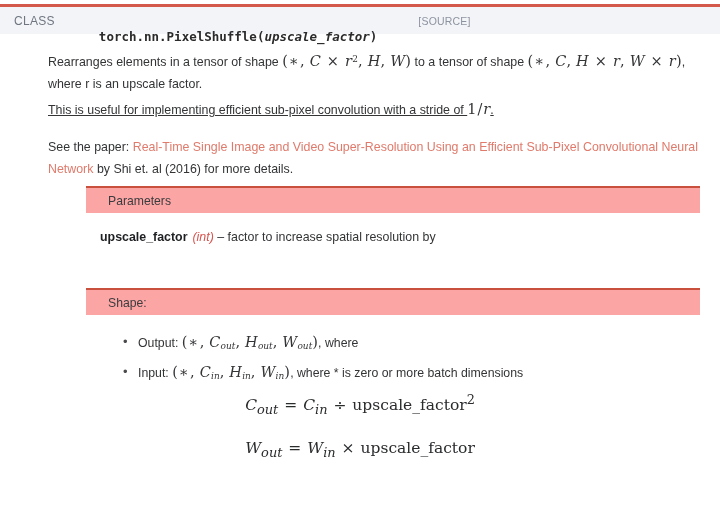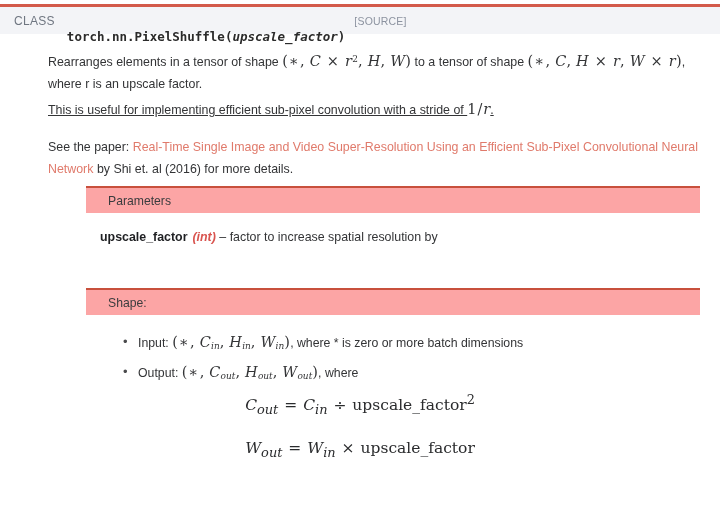--- a/index.html
+++ b/index.html
@@ -22,20 +22,21 @@
     left: 0;
     top: 4px;
     width: 720px;
     height: 30px;
     background: #f3f4f7;
     border-top: 3px solid #d35a4a;
     box-sizing: border-box;
     display: flex;
     align-items: center;
     padding-left: 14px;
+    gap: 32px;
   }
   .sig-class-kw {
     font-size: 12px;
     color: #6f7681;
     letter-spacing: .3px;
     margin-right: 12px;
   }
   .sig-code {
     font-family: "DejaVu Sans Mono", "Liberation Mono", monospace;
     font-size: 12.5px;
@@ -127,21 +128,20 @@
     line-height: 21px;
     color: #333436;
   }
   .param-name {
     font-weight: bold;
     color: #1f2023;
   }
   .param-type {
     color: #d9544f;
     font-style: italic;
-    font-weight: bold;
   }
 
   
   ul.shape-list {
     margin: 0;
     padding: 0 0 0 38px;
     list-style: none;
   }
   ul.shape-list li {
     position: relative;
@@ -205,24 +205,24 @@
   </div>
 </div>
 
 <div class="section" style="top:280px;margin-top:8px;">
   <div class="sec-banner">
     <span>Shape:</span>
   </div>
   <div class="sec-body">
     <ul class="shape-list">
       <li>
-        <span>Input: </span><span class="m">(<span class="op">∗</span>, <i>C</i><sub>in</sub>, <i>H</i><sub>in</sub>, <i>W</i><sub>in</sub>)</span><span>, where * is zero or more batch dimensions</span>
+        <span>Output: </span><span class="m">(<span class="op">∗</span>, <i>C</i><sub>out</sub>, <i>H</i><sub>out</sub>, <i>W</i><sub>out</sub>)</span><span>, where</span>
       </li>
       <li>
-        <span>Output: </span><span class="m">(<span class="op">∗</span>, <i>C</i><sub>out</sub>, <i>H</i><sub>out</sub>, <i>W</i><sub>out</sub>)</span><span>, where</span>
+        <span>Input: </span><span class="m">(<span class="op">∗</span>, <i>C</i><sub>in</sub>, <i>H</i><sub>in</sub>, <i>W</i><sub>in</sub>)</span><span>, where * is zero or more batch dimensions</span>
       </li>
     </ul>
   </div>
 </div>
 
 <div class="eqs">
 
   <div class="eq">
     <i>C</i><sub class="mi">out</sub>
     <span class="op">=</span>

